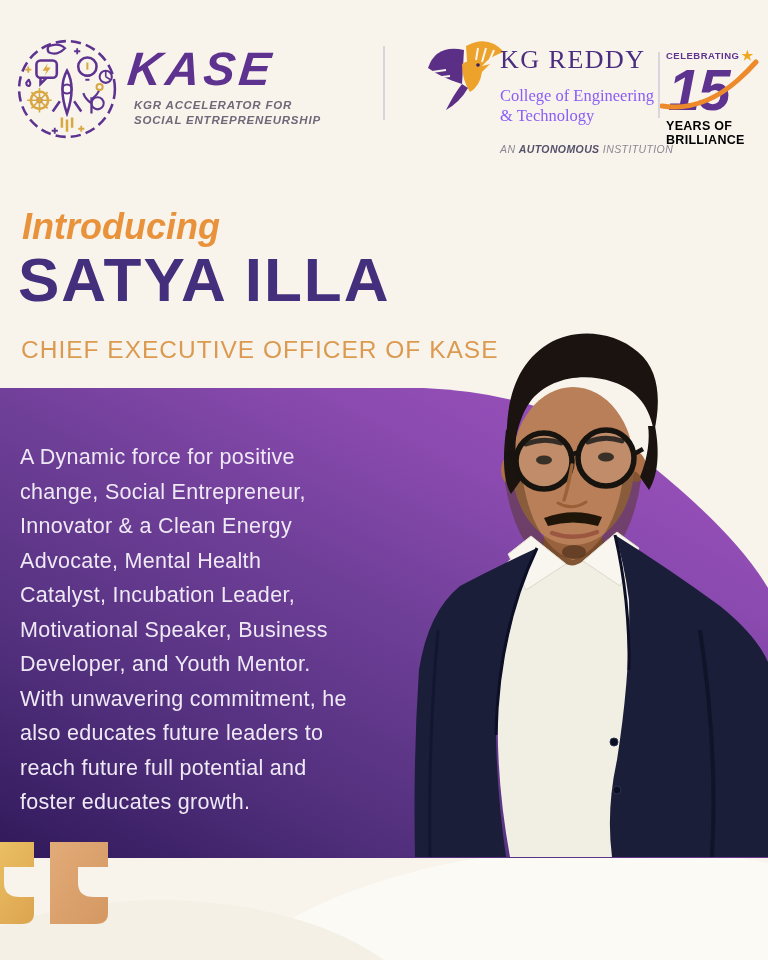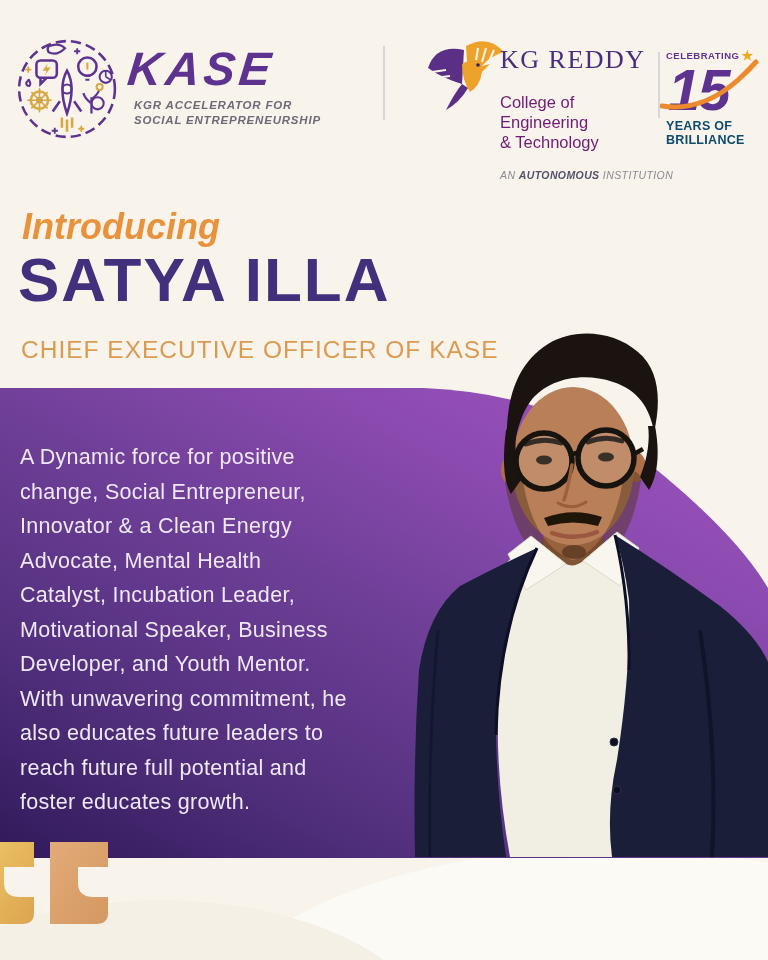--- a/index.html
+++ b/index.html
@@ -21,32 +21,32 @@
                    letter-spacing:4px; transform:skewX(-6deg); line-height:50px; }
   .kase-tagline { margin-top:4px; margin-left:6px; font-style:italic; color:#6e6878;
                   font-size:11.5px; font-weight:600; letter-spacing:0.8px; line-height:15px; }
   .divider { position:absolute; width:2px; background:#d9d5dc; }
   .divider.d1 { left:383px; top:46px; height:74px; }
   .divider.d2 { left:658px; top:52px; height:66px; }
   .eagle-icon { position:absolute; left:426px; top:38px; width:82px; height:78px; }
   .kgr-text { position:absolute; left:500px; top:46px; width:160px; }
   .kgr-name { font-family:"Liberation Serif", serif; font-size:26px; font-weight:400;
               color:#4b2d7f; letter-spacing:1.5px; line-height:28px; }
-  .kgr-dept { font-family:Liberation Sans, sans-serif; font-size:16.5px; color:#701a75;
-              line-height:20px; margin-top:18px; }
+  .kgr-dept { font-family:Liberation Serif, serif; font-size:16.5px; color:#8b5cf6;
+              line-height:20px; margin-top:12px; }
   .kgr-auto { margin-top:17px; font-size:10.5px; color:#8a8794; letter-spacing:0.4px; white-space:nowrap;font-style:italic; }
   .kgr-auto .bold { color:#54516a; font-weight:700; }
 
   .badge15 { position:absolute; left:666px; top:48px; width:98px; }
   .b-celebrating { font-size:9.5px; font-weight:800; color:#5e3390; letter-spacing:0.5px; white-space:nowrap; }
   .b-celebrating .star { color:#f0a81f; font-size:13px; margin-left:2px; vertical-align:-1px; }
   .b-num { font-size:58px; font-weight:800; font-style:italic; color:#5e3390;
            line-height:54px; letter-spacing:-2px; margin-left:2px; }
   .b-swoosh { position:absolute; left:-6px; top:10px; width:104px; height:58px; pointer-events:none; }
-  .b-years, .b-brill { font-size:12.5px; font-weight:800; color:#0c4a6e; letter-spacing:0.3px; line-height:14px; }
+  .b-years, .b-brill { font-size:12.5px; font-weight:800; color:#000000; letter-spacing:0.3px; line-height:14px; }
   .b-years { margin-top:2px; }
 
   
   .kicker { position:absolute; left:22px; top:206px; font-size:36px; font-weight:700;
             font-style:italic; color:#e8923c; z-index:6; }
   .big-name { position:absolute; left:18px; top:244px; font-size:62px; font-weight:800;
               color:#442f7d; letter-spacing:2px; z-index:6; }
   .role { position:absolute; left:21px; top:336px; font-size:24.5px; font-weight:400;
           color:#db9a50; letter-spacing:1px; z-index:6; }
 

